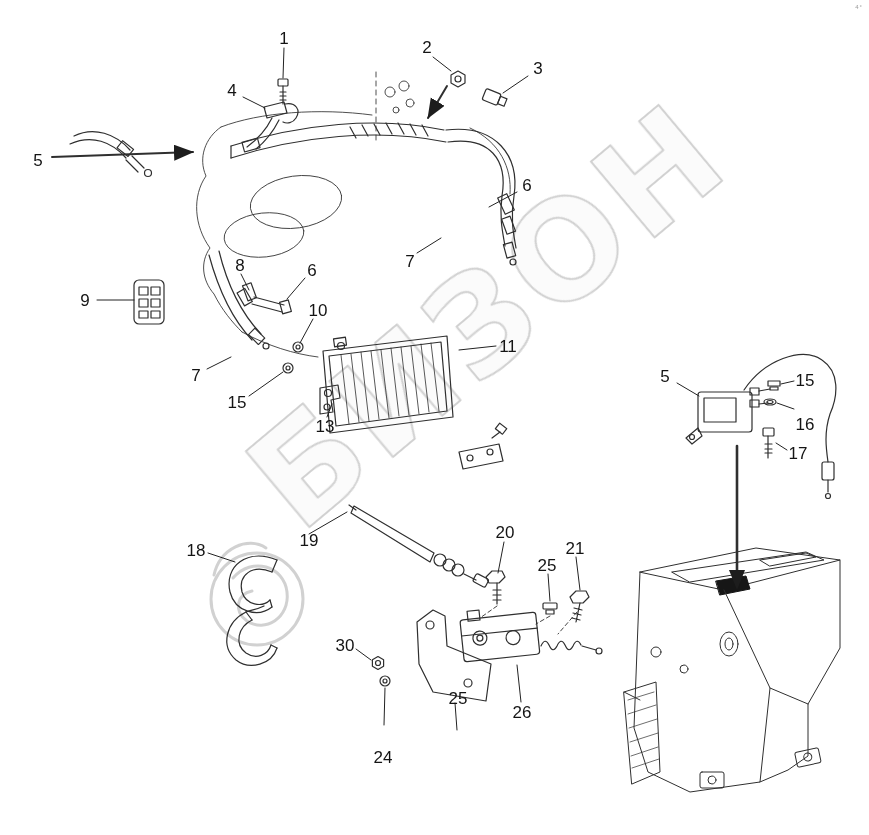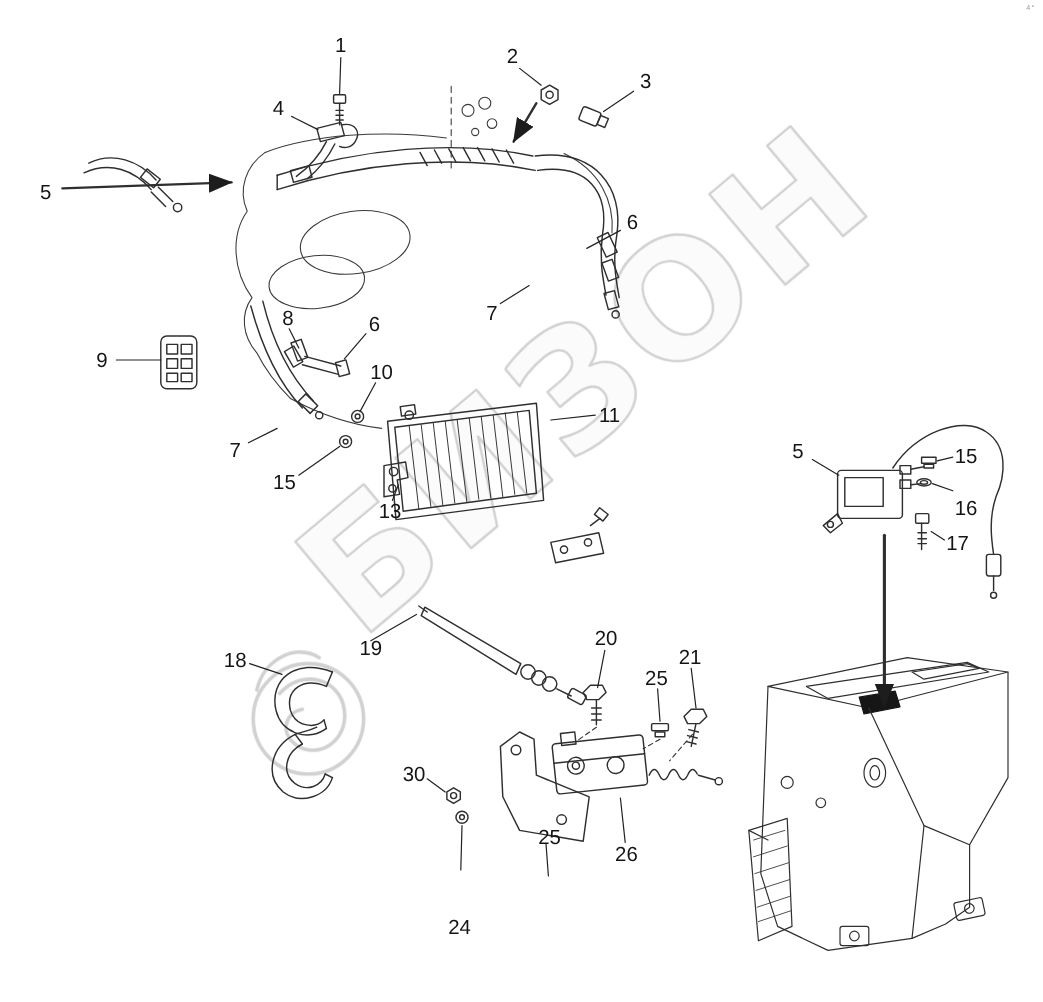--- a/index.html
+++ b/index.html
@@ -344,19 +344,19 @@
 <div class="callout" style="left:665px;top:376px">5</div>
 <div class="callout" style="left:805px;top:380px">15</div>
 <div class="callout" style="left:805px;top:424px">16</div>
 <div class="callout" style="left:798px;top:453px">17</div>
 <div class="callout" style="left:196px;top:550px">18</div>
 <div class="callout" style="left:309px;top:540px">19</div>
 <div class="callout" style="left:505px;top:532px">20</div>
 <div class="callout" style="left:575px;top:548px">21</div>
 <div class="callout" style="left:547px;top:565px">25</div>
 <div class="callout" style="left:345px;top:645px">30</div>
-<div class="callout" style="left:383px;top:773px">24</div>
+<div class="callout" style="left:383px;top:757px">24</div>
 <div class="callout" style="left:458px;top:698px">25</div>
 <div class="callout" style="left:522px;top:712px">26</div>
 
 <div class="corner-note">4°</div>
 
 </div>
 
 </body></html>

